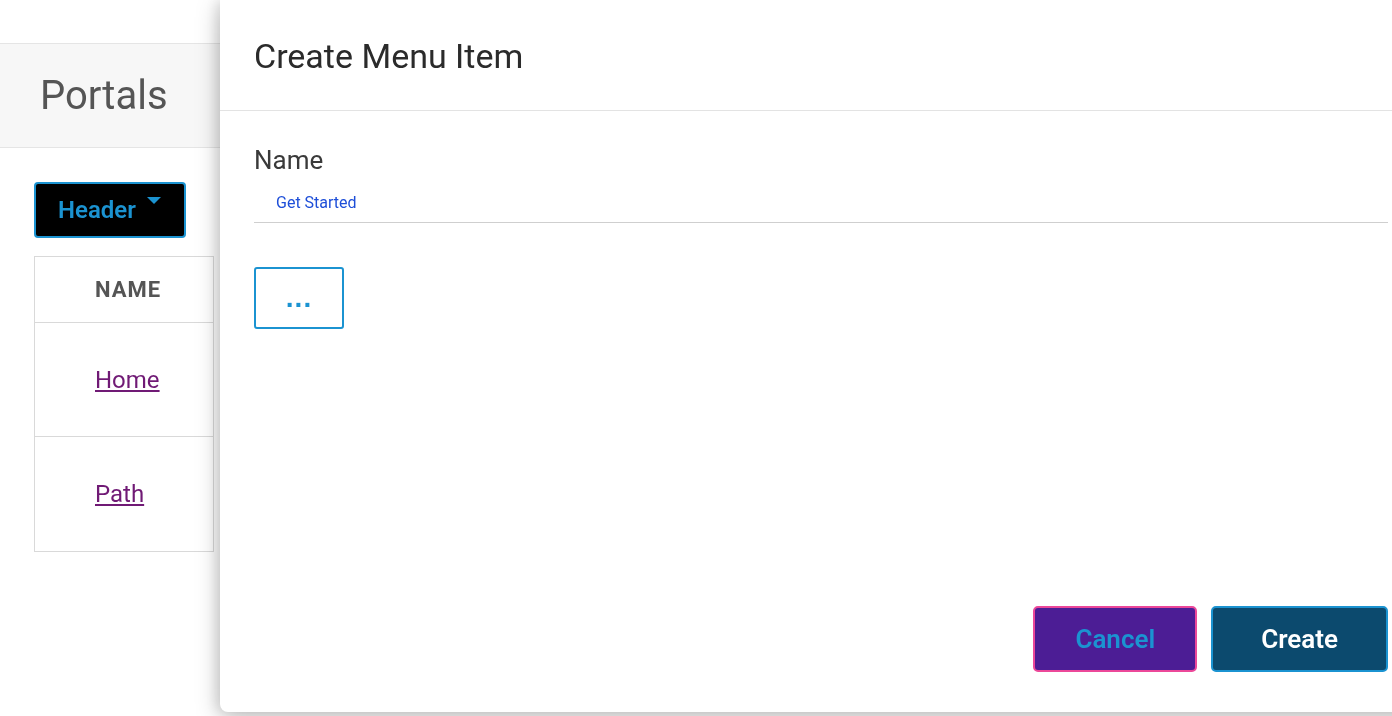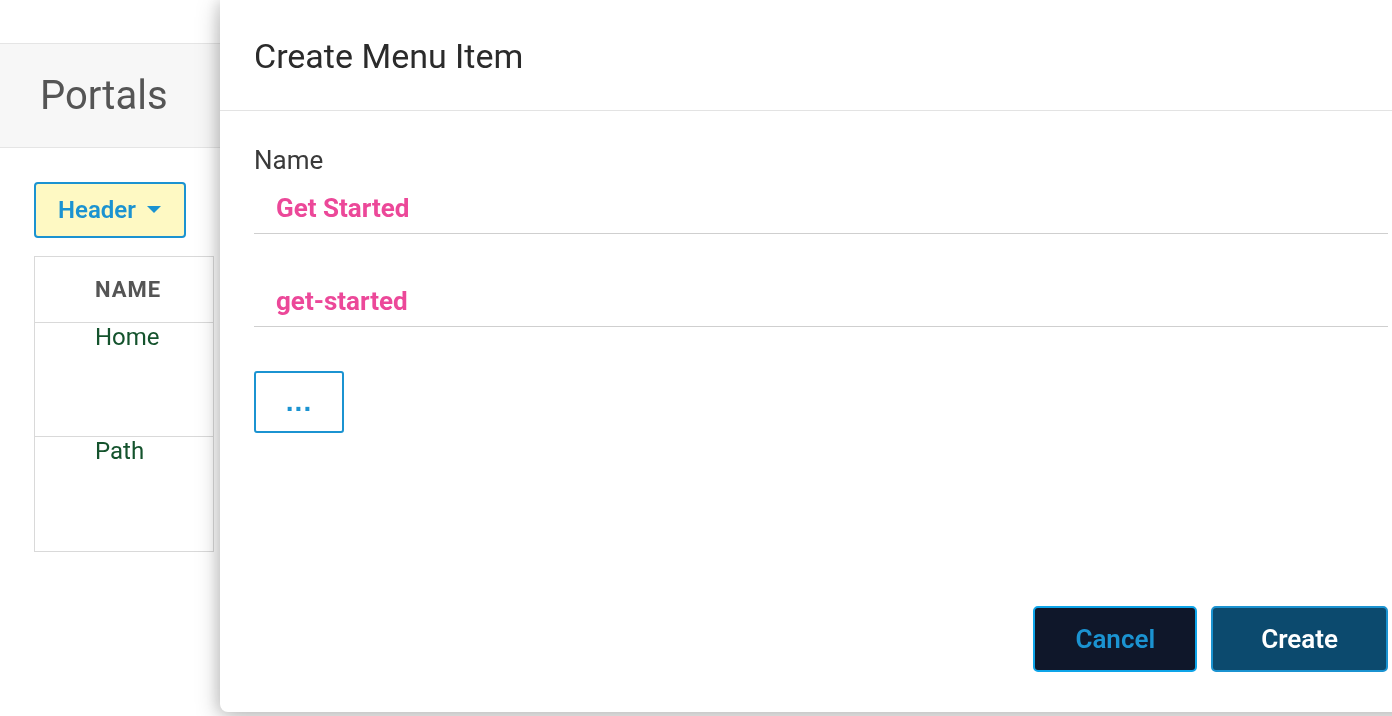--- a/index.html
+++ b/index.html
@@ -4,41 +4,41 @@
   <style>
     * { box-sizing: border-box; margin: 0; padding: 0; }
     html, body { width: 1392px; height: 716px; font-family: -apple-system, BlinkMacSystemFont, "Segoe UI", Roboto, "Helvetica Neue", Arial, sans-serif; background: #fff; overflow: hidden; }
     
     
     .bg-page { position: absolute; top: 0; left: 0; width: 100%; height: 100%; background: #fff; }
     .bg-top-strip { height: 44px; background: #fff; border-bottom: 1px solid #e5e5e5; }
     .bg-header-area { background: #f7f7f7; border-bottom: 1px solid #e5e5e5; padding: 28px 0 28px 40px; }
     .bg-title { font-size: 40px; font-weight: 400; color: #555; }
     .bg-content { padding: 34px 0 0 34px; }
-    .header-dropdown { display: inline-flex; align-items: center; border: 2px solid #1b93d1; border-radius: 4px; padding: 12px 22px; color: #1b93d1; font-size: 24px; font-weight: 600; cursor: pointer; background: #fef9c3; }
+    .header-dropdown { display: inline-flex; align-items: flex-start; border: 2px solid #1b93d1; border-radius: 4px; padding: 12px 22px; color: #1b93d1; font-size: 24px; font-weight: 600; cursor: pointer; background: #000000; }
     .header-dropdown .caret { margin-left: 10px; display: inline-block; }
     .caret svg { display: block; }
     .bg-table { margin-top: 18px; border: 1px solid #d9d9d9; width: 180px; background: #fff; }
     .bg-table-head { height: 66px; display: flex; align-items: center; padding: 0 28px 0 60px; border-bottom: 1px solid #d9d9d9; color: #555; font-size: 22px; font-weight: 700; letter-spacing: 1px; }
-    .bg-row { height: 114px; display: flex; padding-left: 60px; border-bottom: 1px solid #d9d9d9; color: #14532d; font-size: 24px; }
+    .bg-row { height: 114px; display: flex; align-items: center; padding-left: 60px; border-bottom: 1px solid #d9d9d9; color: #701a75; font-size: 24px; text-decoration: underline; }
     .bg-row:last-child { border-bottom: none; }
 
     
     .modal-backdrop { position: absolute; top: 0; left: 0; width: 100%; height: 100%; margin-left: 30px; }
     .modal { position: absolute; left: 190px; top: 0; width: 1202px; height: 712px; background: #fff; border-radius: 0 0 8px 8px; box-shadow: 0 6px 24px rgba(0,0,0,0.25), -4px 0 12px rgba(0,0,0,0.08); display: flex; flex-direction: column; }
     .modal-header { padding: 36px 34px 34px 34px; border-bottom: 1px solid #e3e3e3; }
     .modal-title { font-size: 34px; font-weight: 400; color: #2b2b2b; }
     .modal-body { padding: 34px 34px 0 34px; flex: 1; }
     .form-group { margin-bottom: 44px; }
     .form-label { font-size: 26px; color: #3a3a3a; display: block; margin-bottom: 10px; }
-    .form-input { width: 100%; border: none; border-bottom: 1px solid #cfcfcf; font-size: 26px; padding: 8px 0 10px 22px; color: #ec4899; outline: none; background: transparent; font-family: inherit; font-weight: bold; }
+    .form-input { width: 100%; border: none; border-bottom: 1px solid #cfcfcf; font-size: 16px; padding: 8px 0 10px 22px; color: #1d4ed8; outline: none; background: transparent; font-family: inherit; }
     .more-btn { width: 90px; height: 62px; border: 2px solid #1b93d1; border-radius: 3px; background: #fff; color: #1b93d1; font-size: 28px; font-weight: 700; letter-spacing: 1px; cursor: pointer; display: flex; align-items: center; justify-content: center; }
     .modal-footer { display: flex; justify-content: flex-end; gap: 14px; padding: 0 34px 40px 34px; }
     .btn { font-size: 26px; font-weight: 600; border-radius: 5px; padding: 16px 40px; cursor: pointer; font-family: inherit; }
-    .btn-cancel { background: #0f172a; color: #1b93d1; border: 2px solid #0ea5e9; }
+    .btn-cancel { background: #4c1d95; color: #1b93d1; border: 2px solid #ec4899; }
     .btn-create { background: #0c4a6e; color: #fff; border: 2px solid #1b93d1; padding: 16px 48px; }
   </style>
 </head>
 <body>
 
 <div class="bg-page">
   <div class="bg-top-strip"></div>
   <div class="bg-header-area">
     <h1 class="bg-title">Portals</h1>
   </div>
@@ -67,21 +67,20 @@
   <div class="modal">
     <div class="modal-header">
       <h2 class="modal-title">Create Menu Item</h2>
     </div>
     <div class="modal-body">
       <div class="form-group">
         <label class="form-label">Name</label>
         <input type="text" class="form-input" value="Get Started" style="">
       </div>
       <div class="form-group">
-        <input type="text" class="form-input" value="get-started" style="">
       </div>
       <button class="more-btn">
         <span>...</span>
       </button>
     </div>
     <div class="modal-footer">
       <button class="btn btn-cancel">Cancel</button>
       <button class="btn btn-create">Create</button>
     </div>
   </div>

